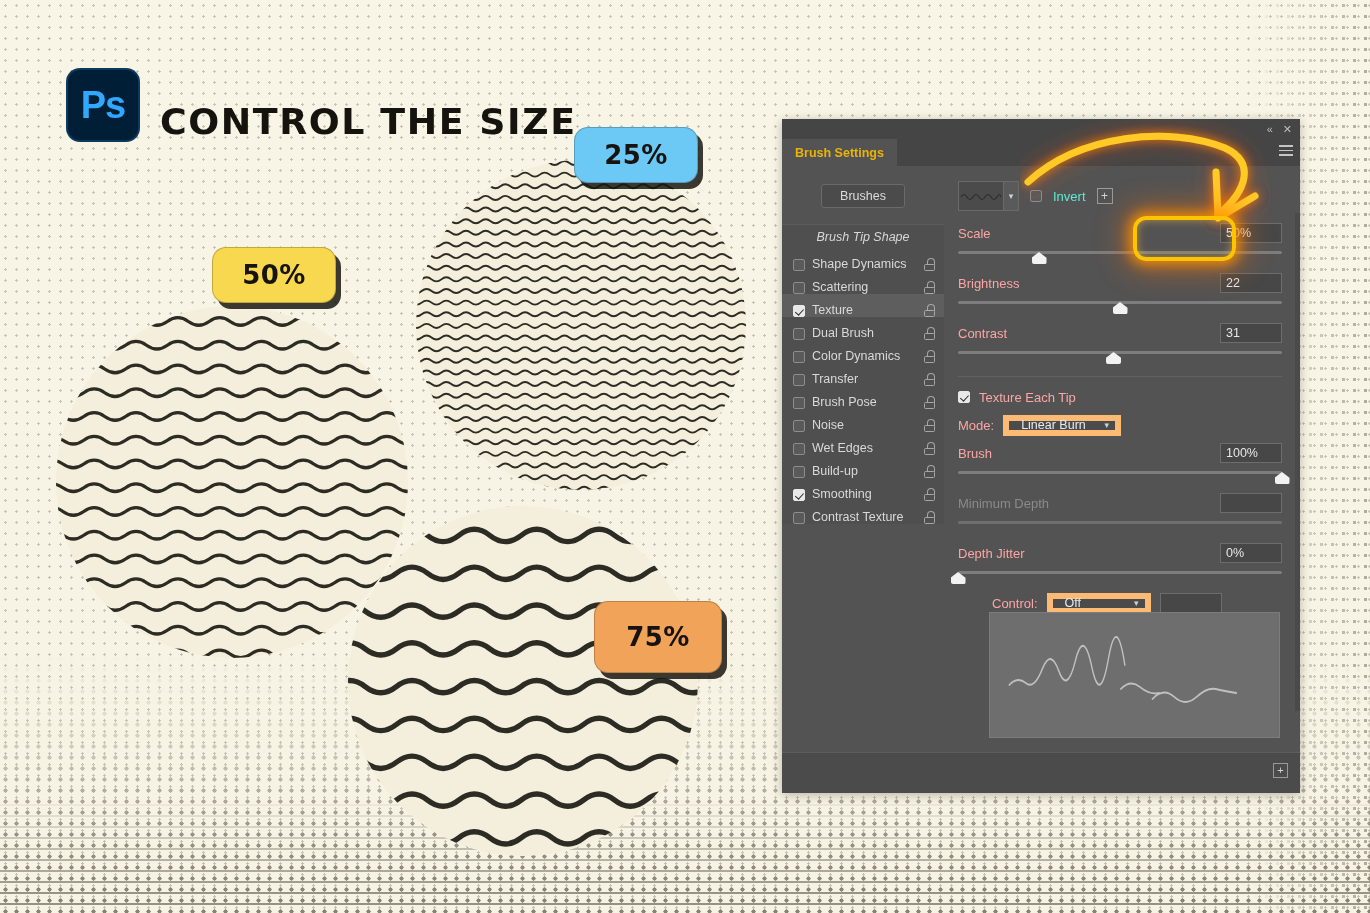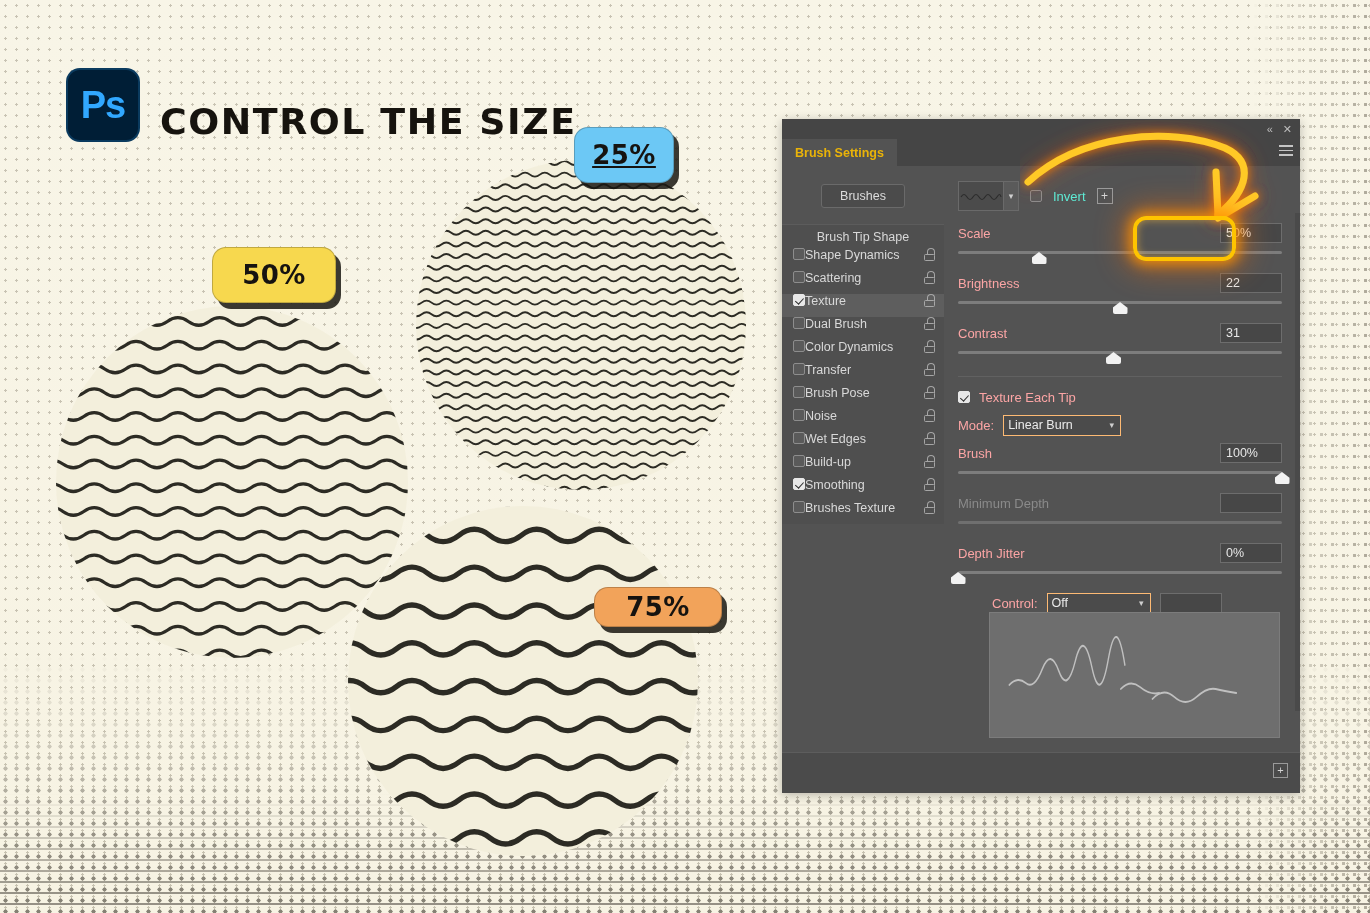--- a/index.html
+++ b/index.html
@@ -65,23 +65,23 @@
   
   .badge {
     position: absolute; border-radius: 14px;
     display: flex; align-items: center; justify-content: center;
     font-family: "DejaVu Sans", sans-serif;
     font-weight: 700; font-size: 26px; color: #161310;
     letter-spacing: .5px;
     box-shadow: 5px 6px 0 rgba(25,22,16,.85);
     border: 1px solid rgba(30,26,18,.25);
   }
-  #badge-25 { left: 574px; top: 127px; width: 100px; height: 56px; text-decoration: underline; }
+  #badge-25 { left: 574px; top: 127px; width: 124px; height: 56px; }
   #badge-50 { left: 212px; top: 247px; width: 124px; height: 56px; }
-  #badge-75 { left: 594px; top: 587px; width: 128px; height: 40px; }
+  #badge-75 { left: 594px; top: 601px; width: 128px; height: 72px; }
 
   
   #ps-panel {
     position: absolute; left: 782px; top: 119px;
     width: 518px; height: 674px;
     background: #535353;
     color: #d6d6d6;
     font-size: 12.5px;
     box-shadow: 0 2px 10px rgba(0,0,0,.25);
   }
@@ -106,24 +106,24 @@
   #panel-left { width: 162px; padding-top: 18px; }
   #brushes-btn {
     width: 84px; height: 24px; margin: 0 auto 16px auto;
     background: #4b4b4b; border: 1px solid #6a6a6a; border-radius: 3px;
     display: flex; align-items: center; justify-content: center;
     font-size: 12.5px; color: #dcdcdc;
   }
   #option-list { background: #4f4f4f; border-top: 1px solid #5c5c5c; }
   #list-header {
     height: 23px; display: flex; align-items: center; justify-content: center;
-    color: #d8d8d8; font-size: 12.5px;
+    color: #d8d8d8; font-size: 12.5px; font-style: italic;
   }
   .opt-row {
-    height: 23px; display: flex; align-items: flex-start; 
+    height: 23px; display: flex; align-items: flex-end; gap: 7px;
     padding: 0 9px 0 11px; position: relative;
   }
   .opt-row.selected { background: #5e5e5e; }
   .opt-check {
     width: 12px; height: 12px; border: 1px solid #8d8d8d; border-radius: 2px;
     background: #5a5a5a; flex: 0 0 auto; position: relative;
   }
   .opt-check.on { background: #e8e8e8; border-color: #e8e8e8; }
   .opt-check.on::after {
     content: ""; position: absolute; left: 3.4px; top: .6px;
@@ -175,23 +175,23 @@
   .slider .track.dim { background: #6f6f6f; }
   .slider .thumb {
     position: absolute; top: 3px; width: 15px; height: 12px; margin-left: -7.5px;
     background: #f2f2f2;
     clip-path: polygon(50% 0%, 100% 48%, 100% 100%, 0% 100%, 0% 48%);
     border-radius: 2px;
   }
   #divider { height: 1px; background: #616161; margin: 10px 0 9px 0; }
   .row-inline { display: flex; align-items: center; gap: 9px; height: 22px; margin-bottom: 6px; }
   .sel {
-    height: 21px; background: #4b4b4b; border: 1px solid #fdba74; color: #eaeaea;
+    height: 21px; background: #4b4b4b; border: 6px solid #fdba74; color: #eaeaea;
     font-size: 12.5px; display: flex; align-items: center; justify-content: space-between;
-    padding: 0 6px 0 4px; gap: 12px;
+    padding: 0 6px 0 12px; gap: 12px;
   }
   .sel .caret { font-size: 9px; color: #cfcfcf; }
 
   #stroke-preview {
     position: absolute; left: 45px; right: 20px; bottom: 14px; height: 126px;
     background: #6e6e6e; border: 1px solid #7c7c7c;
   }
   #panel-footer {
     position: absolute; left: 0; right: 0; bottom: 0; height: 41px; background: #4b4b4b;
     border-top: 1px solid #5d5d5d;
@@ -404,21 +404,21 @@
           <div class="opt-row">
             <span class="opt-check on"></span>
             <span class="opt-label">Smoothing</span>
             <span class="lock-icon">
               <span class="shackle"></span>
               <span class="body"></span>
             </span>
           </div>
           <div class="opt-row">
             <span class="opt-check"></span>
-            <span class="opt-label">Brushes Texture</span>
+            <span class="opt-label">Contrast Texture</span>
             <span class="lock-icon">
               <span class="shackle"></span>
               <span class="body"></span>
             </span>
           </div>
         </div>
     </div>
 
     <div id="panel-right">
 

